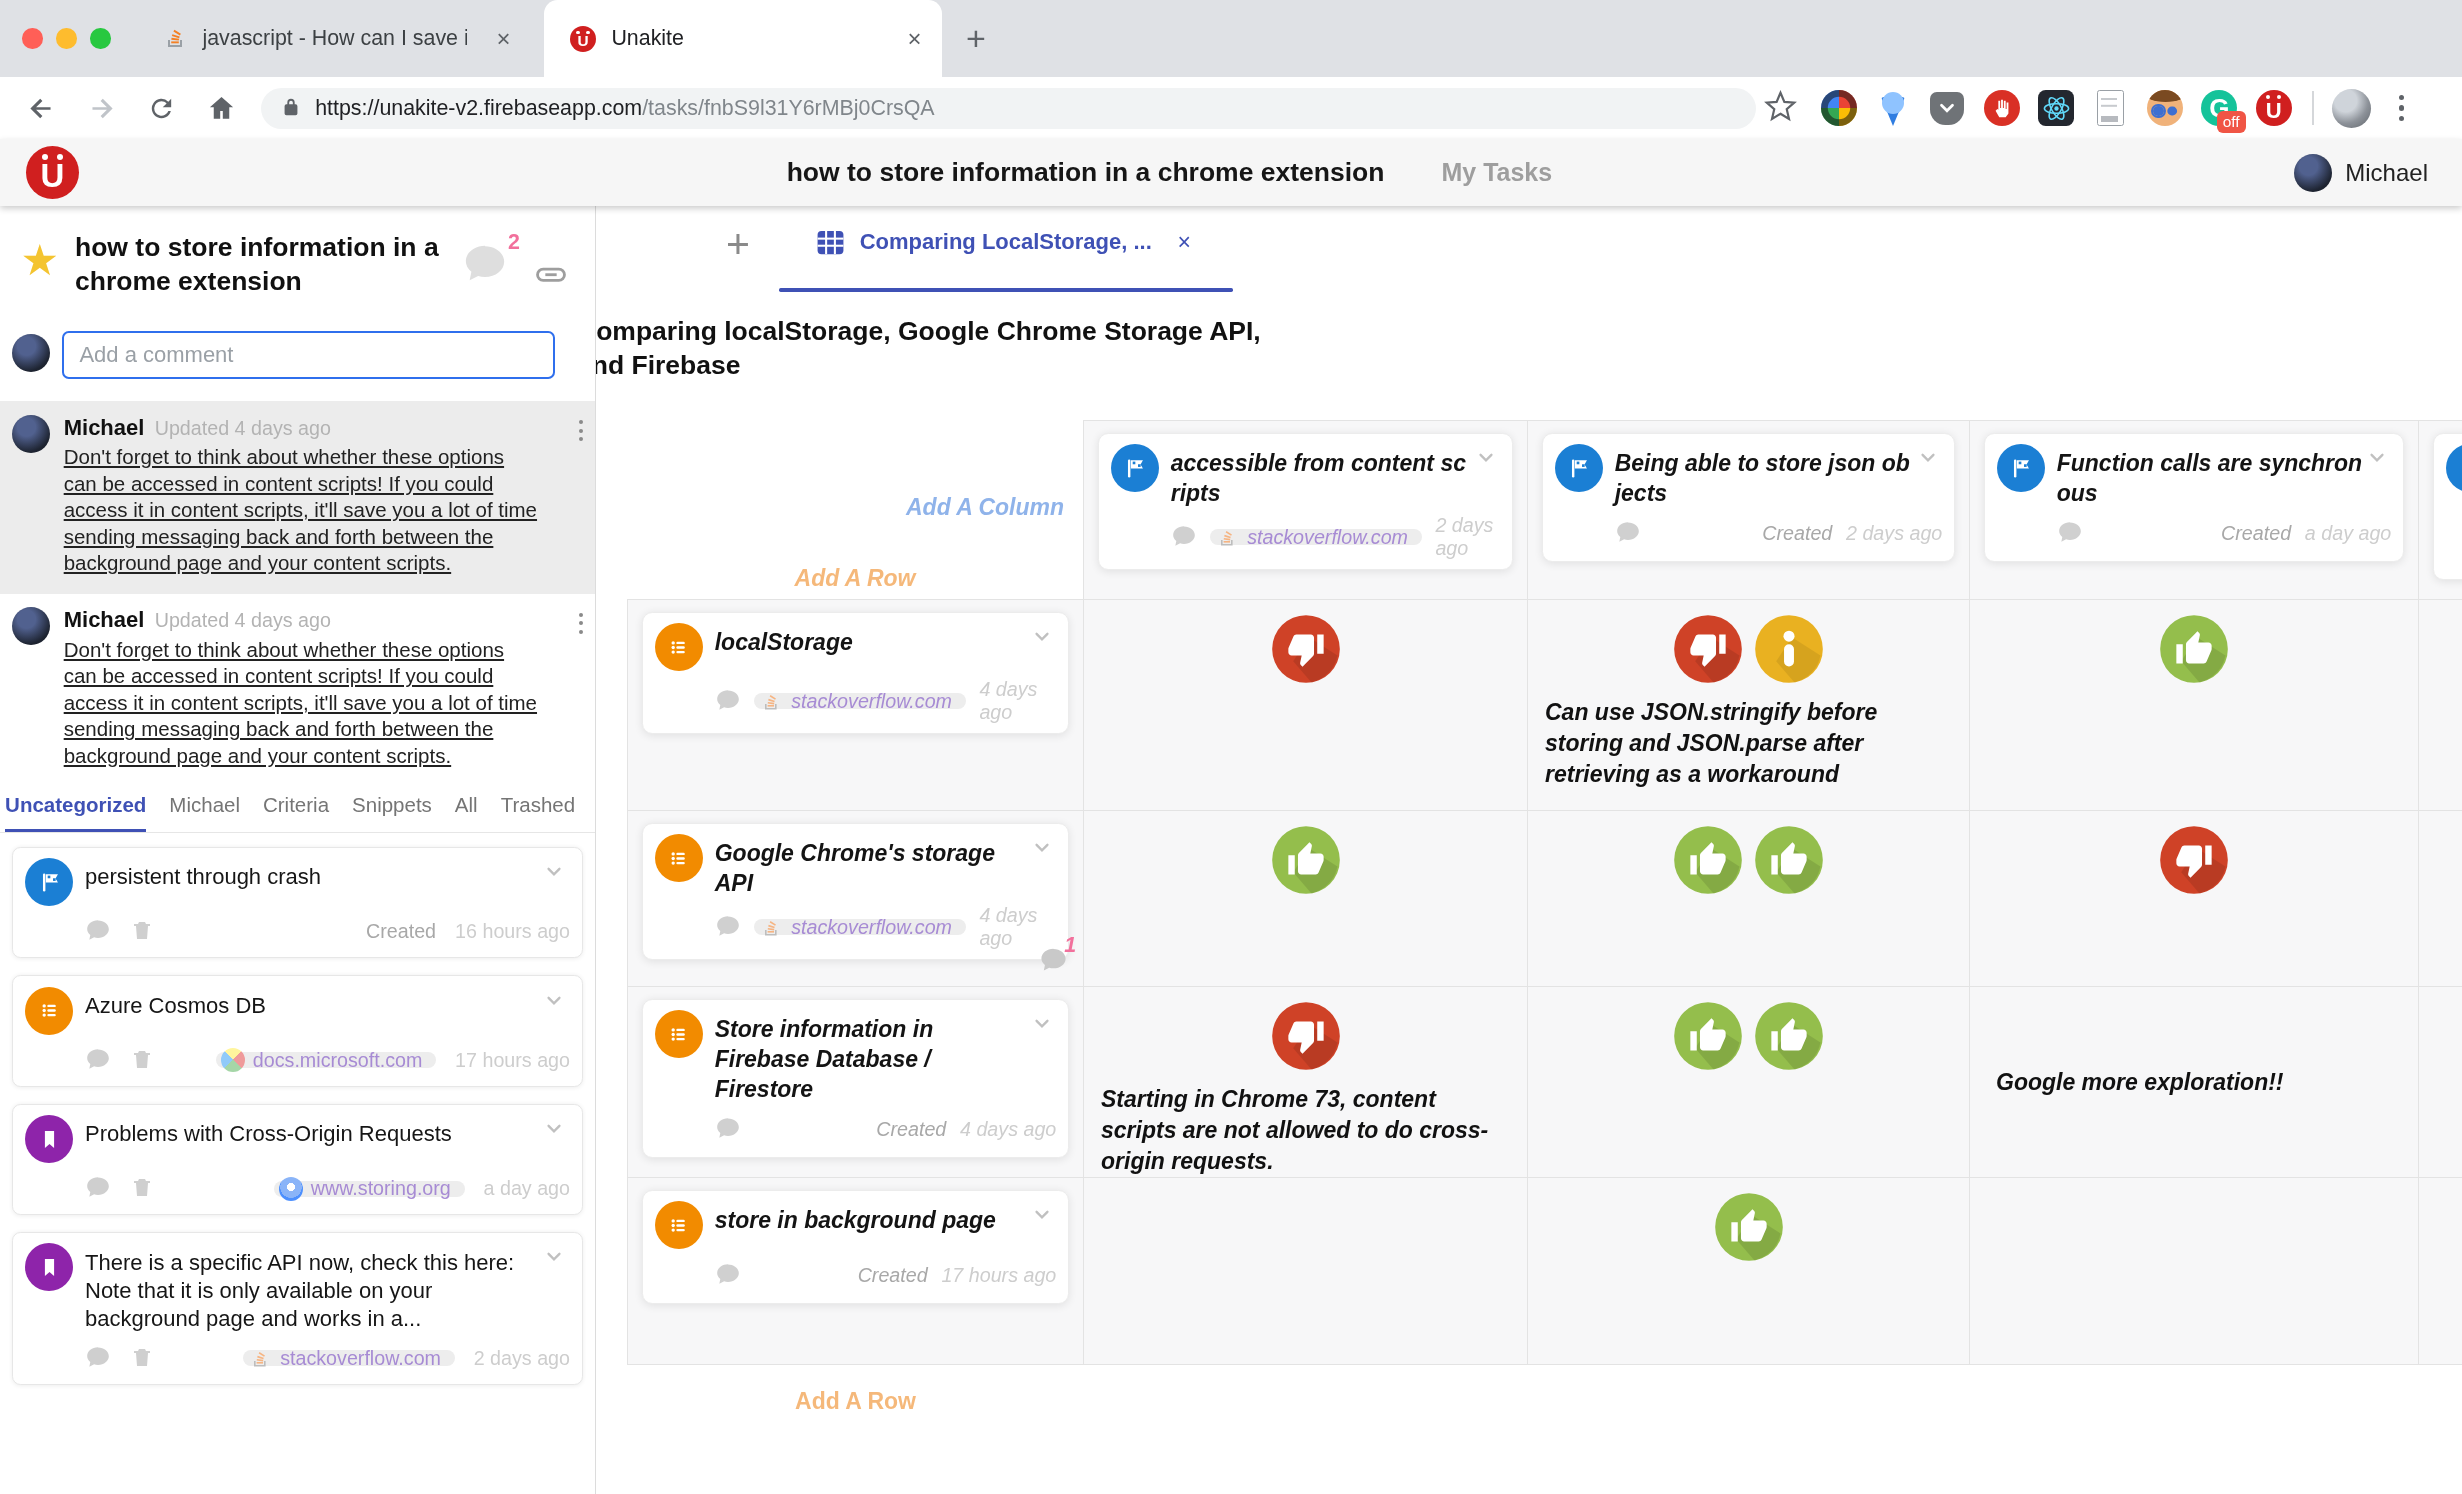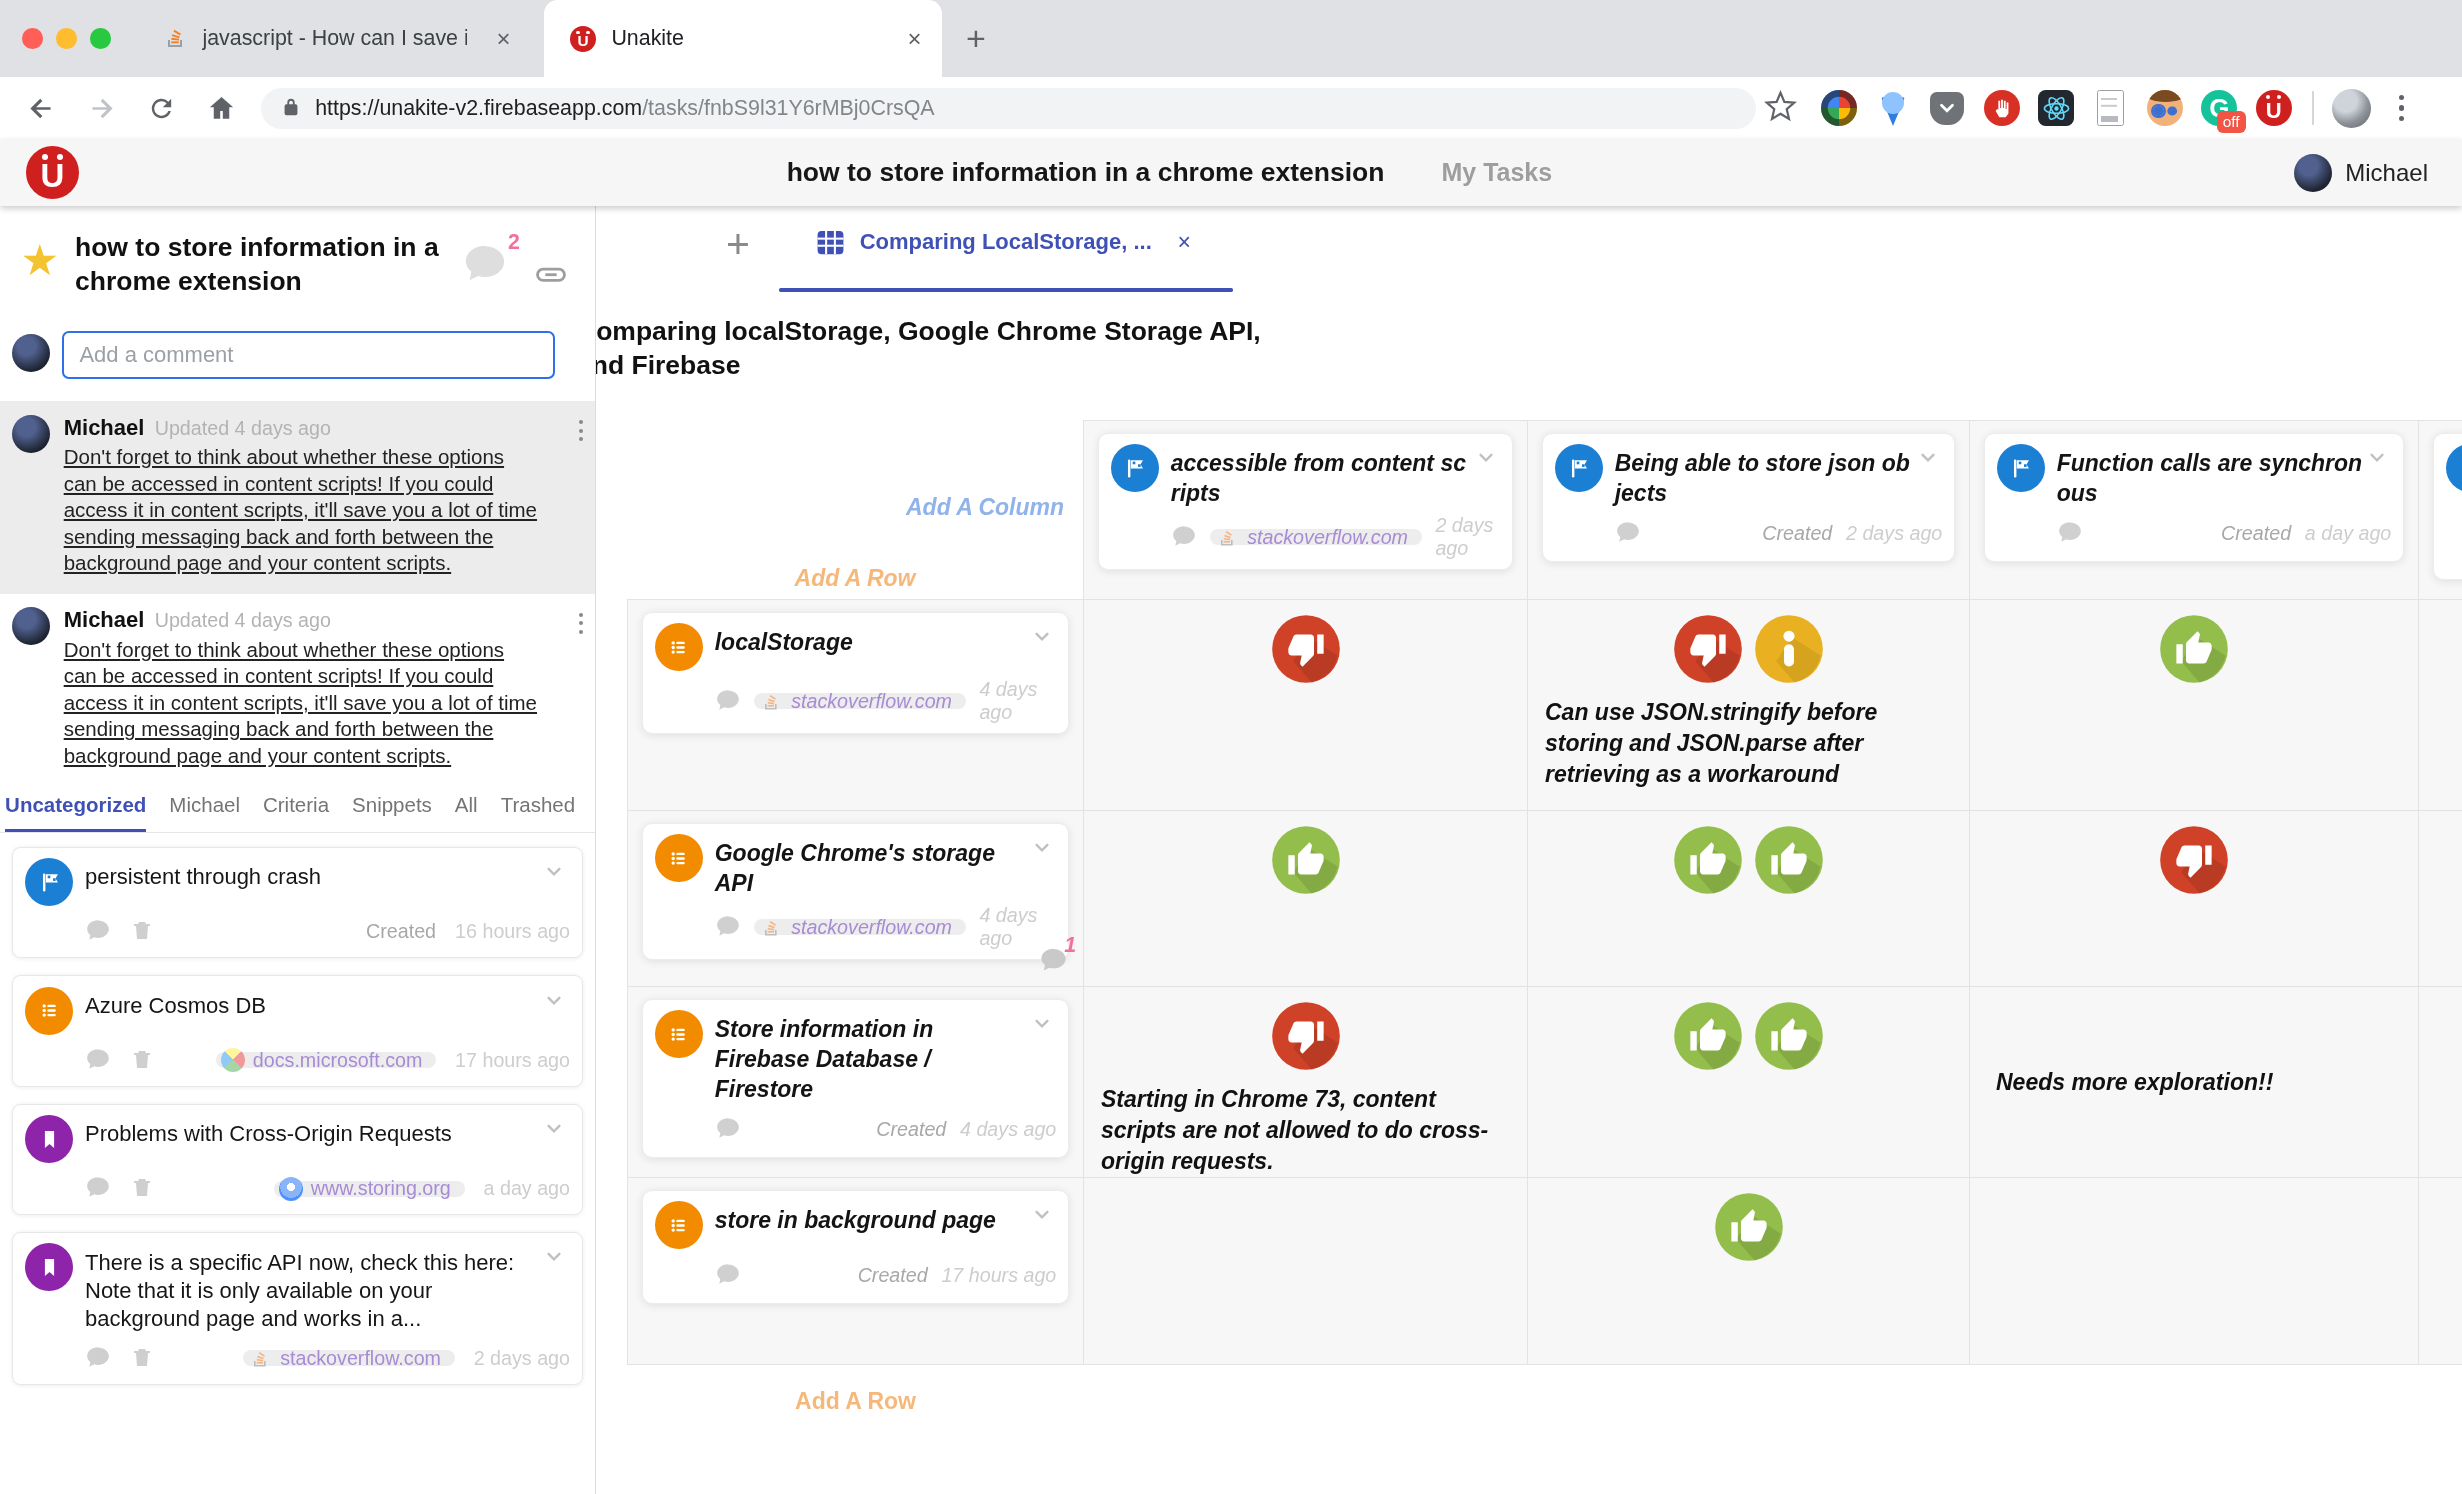--- a/index.html
+++ b/index.html
@@ -848,21 +848,21 @@
                 <circle cx="12" cy="12" r="11.6" fill="#94be4c"></circle>
                 <path d="M13 8 22.8 14.2 A11.6 11.6 0 0 1 13.8 23.4 L7.6 16.2Z" fill="rgba(0,0,0,.10)"></path>
                 <g transform="translate(5.4 5.4) scale(0.55)">
                   <path d="M1 21h4V9H1v12zm22-11c0-1.1-.9-2-2-2h-6.31l.95-4.57.03-.32c0-.41-.17-.79-.44-1.06L14.17 1 7.59 7.59C7.22 7.95 7 8.45 7 9v10c0 1.1.9 2 2 2h9c.83 0 1.54-.5 1.84-1.22l3.02-7.05c.09-.23.14-.47.14-.73v-2z" fill="#fff"></path>
                 </g>
               </svg></span>
         </div>
       </div>
 
       <div class="cell">
-        <div class="center-note">Needs more exploration!!</div>
+        <div class="center-note">Google more exploration!!</div>
       </div>
 
       <div class="cell"></div>
 
       <div class="cell left">
         <div class="gcard">
           <span class="circ orange">
               <svg viewBox="0 0 24 24" width="29" height="29" fill="#fff">
                 <circle cx="7.6" cy="8.2" r="1.4"></circle>
                 <rect x="10.2" y="7.2" width="7" height="2" rx="1"></rect>

